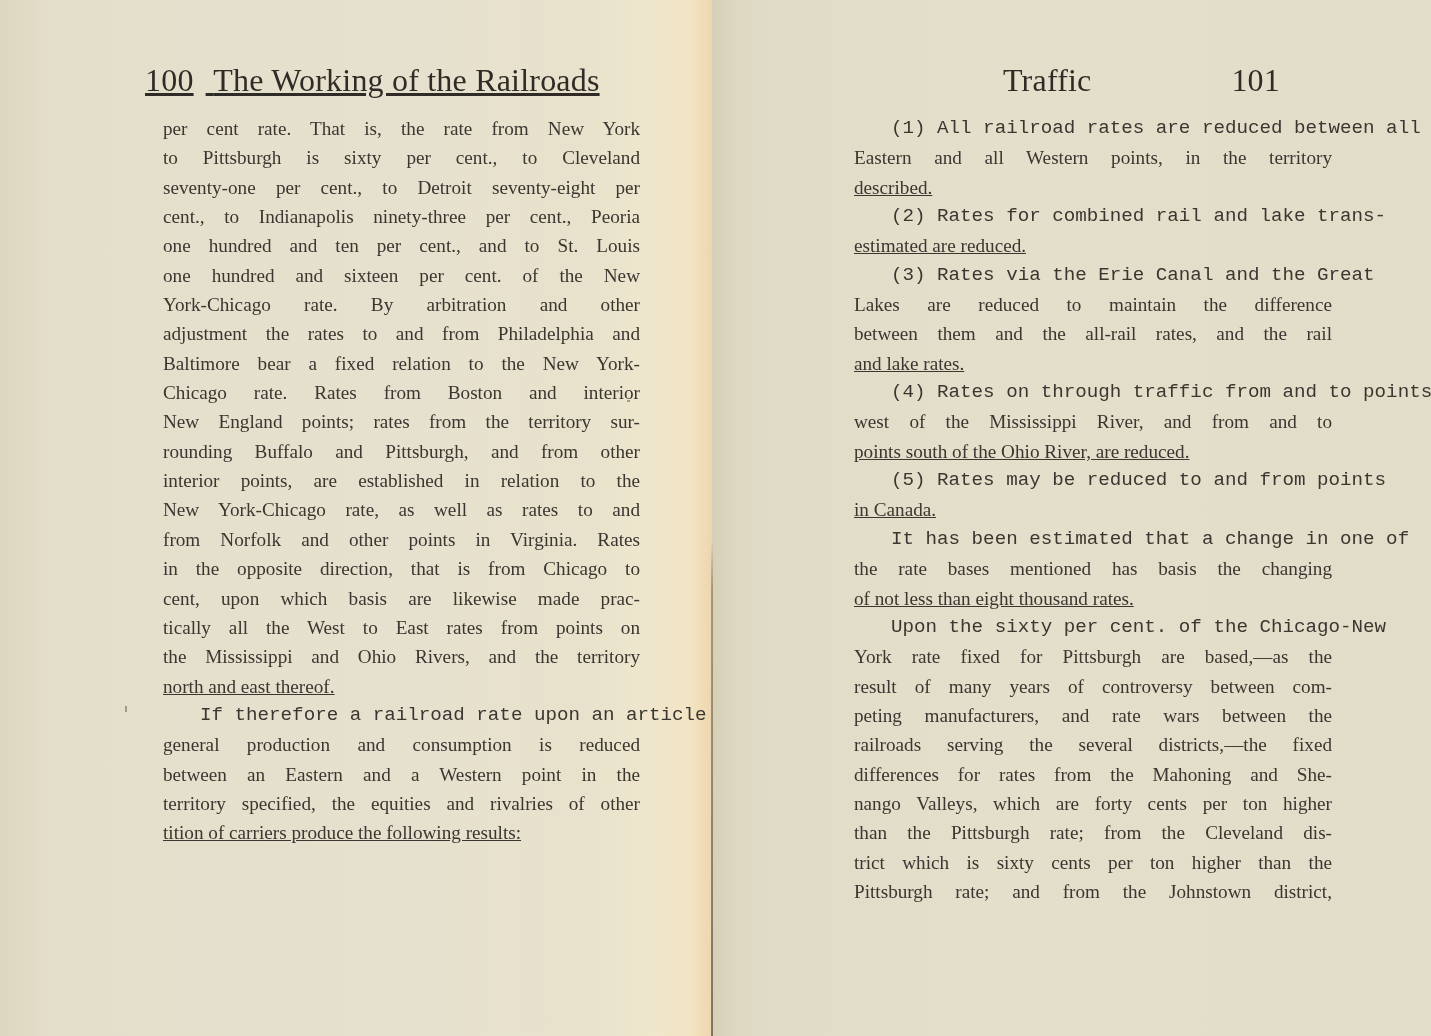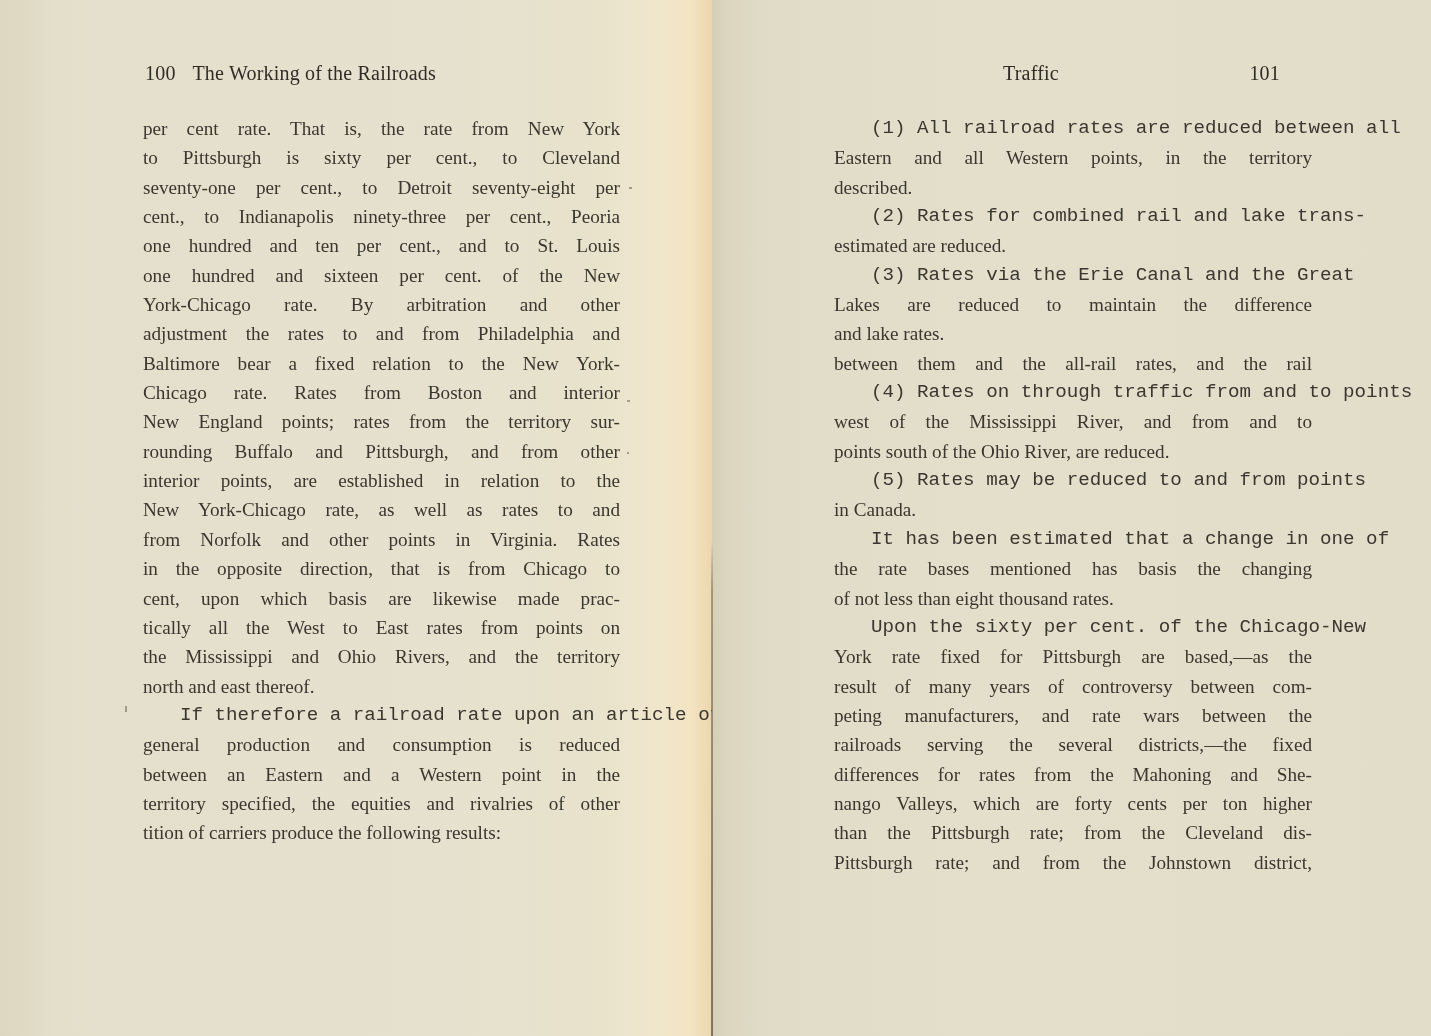--- a/index.html
+++ b/index.html
@@ -17,36 +17,36 @@
   .page-right {
     position:absolute; left:712px; top:0; width:719px; height:1036px;
     background: linear-gradient(90deg, #d6cfb8 0%, #ddd7c1 3%, #e1dcc8 8%, #e3dfcb 40%, #e2ddc9 100%);
   }
   .gutter-line {
     position:absolute; left:711px; top:540px; width:2px; height:496px;
     background:linear-gradient(180deg, rgba(120,100,70,0) 0%, rgba(120,100,70,0.55) 10%, rgba(90,75,55,0.7) 100%);
   }
   .header {
     position:absolute; top:62px; height:34px;
-    font-size:20px; letter-spacing:0.2px; color:#2f2c27;
+    font-size:32px; letter-spacing:0.2px; color:#2f2c27;text-decoration:underline;
   }
   .header-left { left:145px; width:480px; }
   .header-left .pnum { margin-right:12px; }
   .header-right { left:800px; width:480px; }
   .header-right .title { position:absolute; left:203px; top:0; }
   .header-right .pnum { position:absolute; right:0; top:0; }
-  .text-block { position:absolute; }
+  .text-block { position:absolute;margin-left:20px; }
   .left-text { left:143px; top:114px; width:477px; }
   .right-text { left:834px; top:114px; width:478px; }
   .line {
     display:block; height:29.35px; line-height:29.35px;
     font-size:19.2px; white-space:nowrap;
     text-align:justify; text-align-last:justify;
   }
-  .line.last { text-align-last:left; }
+  .line.last { text-align-last:left;text-decoration:underline; }
   .line.indent { padding-left:37px;font-family:Liberation Mono, monospace; }
   .mark {
     position:absolute; background:#6a6050; opacity:0.55;
   }
 </style>
 </head>
 <body>
 
 <div class="spread">
   <div class="page-left">
@@ -96,35 +96,36 @@
     <span class="pnum">101</span>
   </div>
   <div class="text-block right-text" id="right-text">
       <span class="line indent">(1) All railroad rates are reduced between all</span>
       <span class="line">Eastern and all Western points, in the territory</span>
       <span class="line last">described.</span>
       <span class="line indent">(2) Rates for combined rail and lake trans-</span>
       <span class="line last">estimated are reduced.</span>
       <span class="line indent">(3) Rates via the Erie Canal and the Great</span>
       <span class="line">Lakes are reduced to maintain the difference</span>
+      <span class="line">between them and the all-rail rates, and the rail</span>
       <span class="line last">and lake rates.</span>
-      <span class="line">between them and the all-rail rates, and the rail</span>
       <span class="line indent">(4) Rates on through traffic from and to points</span>
       <span class="line">west of the Mississippi River, and from and to</span>
       <span class="line last">points south of the Ohio River, are reduced.</span>
       <span class="line indent">(5) Rates may be reduced to and from points</span>
       <span class="line last">in Canada.</span>
       <span class="line indent">It has been estimated that a change in one of</span>
       <span class="line">the rate bases mentioned has basis the changing</span>
       <span class="line last">of not less than eight thousand rates.</span>
       <span class="line indent">Upon the sixty per cent. of the Chicago-New</span>
       <span class="line">York rate fixed for Pittsburgh are based,—as the</span>
       <span class="line">result of many years of controversy between com-</span>
       <span class="line">peting manufacturers, and rate wars between the</span>
       <span class="line">railroads serving the several districts,—the fixed</span>
       <span class="line">differences for rates from the Mahoning and She-</span>
       <span class="line">nango Valleys, which are forty cents per ton higher</span>
       <span class="line">than the Pittsburgh rate; from the Cleveland dis-</span>
+      <span class="line">trict which is sixty cents per ton higher than the</span>
       <span class="line">Pittsburgh rate; and from the Johnstown district,</span>
     </div>
 
   <div class="gutter-line"></div>
 </div>
 
 </body></html>

